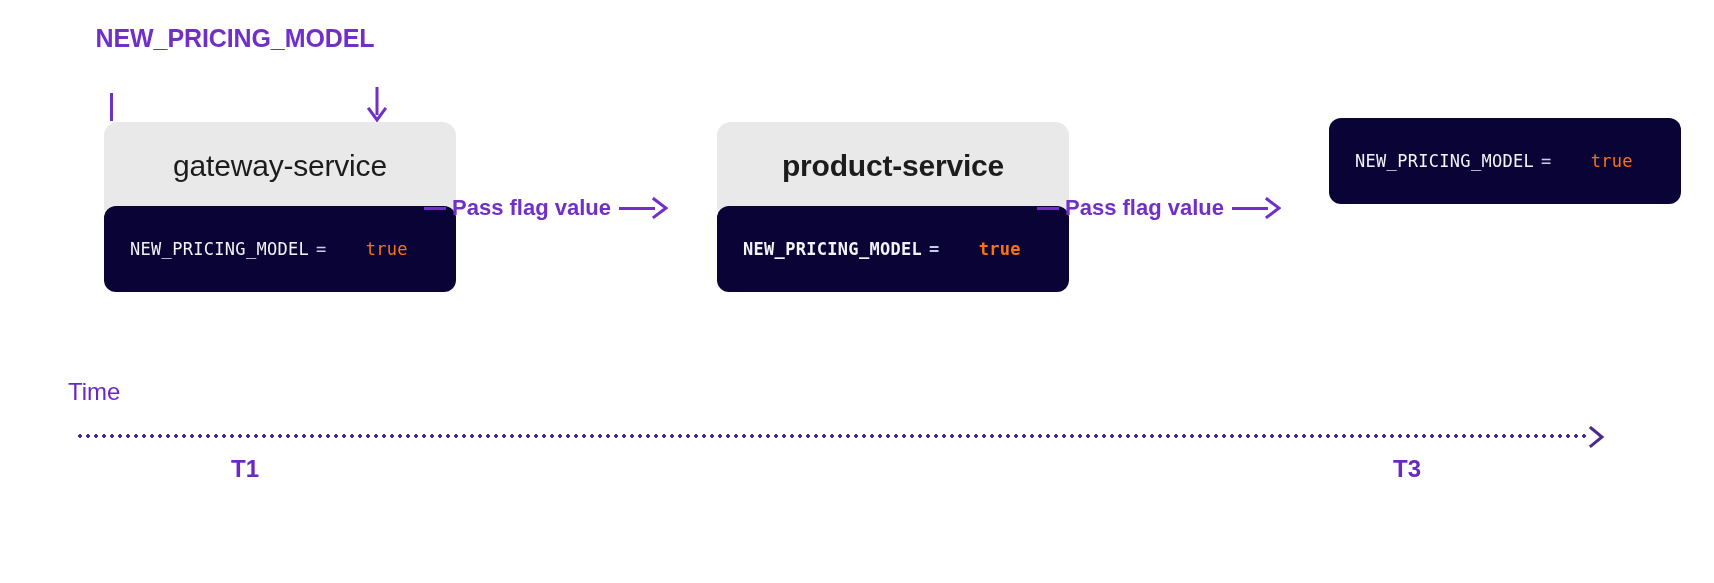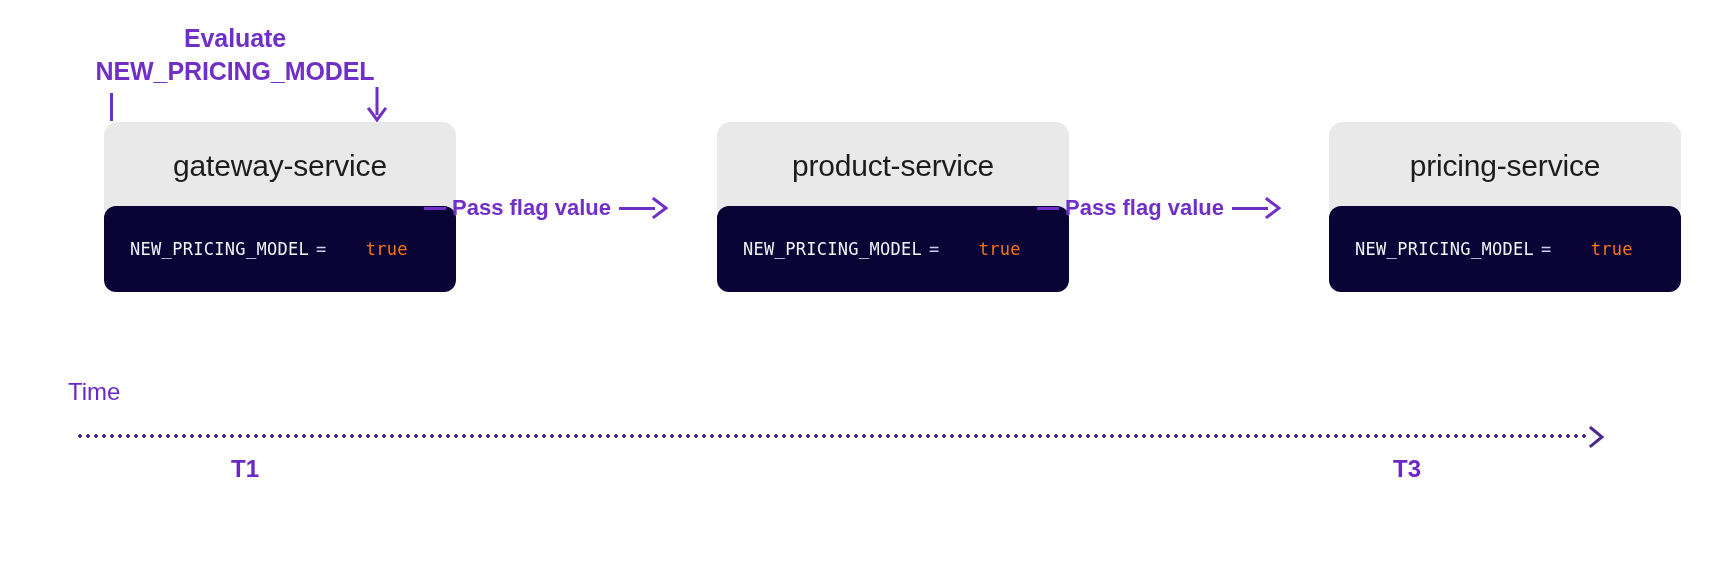--- a/index.html
+++ b/index.html
@@ -54,21 +54,21 @@
   }
 
   
   .card {
     position: absolute;
     top: 122px;
     width: 352px;
     padding-left: 36px;
   }
   .card-gateway { left: 68px; }
-  .card-product { left: 681px; }
+  .card-product { left: 681px; font-weight: bold; }
   .card-pricing { left: 1293px; }
 
   .card-header {
     background: #e9e9e9;
     border-radius: 14px 14px 0 0;
     height: 88px;
     display: flex;
     align-items: center;
     justify-content: center;
     color: #1c1c1c;
@@ -170,21 +170,20 @@
   .tmark-1 { left: 211px; margin-left: 20px; }
   .tmark-2 { left: 920px; }
   .tmark-3 { left: 1393px; }
 </style>
 </head>
 <body>
 
 <div class="stage">
 
   <div class="annotation">
-    <div>Evaluate</div>
     <div class="annotation-line2">NEW_PRICING_MODEL</div>
   </div>
 
   <div class="tick-line"></div>
 
   <div class="down-arrow">
     <svg width="22" height="35" viewBox="0 0 22 35">
       <line x1="11" y1="0" x2="11" y2="28" stroke="#7030c8" stroke-width="3"></line>
       <polyline points="3,22 11,33 19,22" fill="none" stroke="#7030c8" stroke-width="3" stroke-linecap="square" stroke-linejoin="miter"></polyline>
     </svg>
@@ -224,21 +223,20 @@
     <span>Pass flag value</span>
     <span class="conn-tail"></span>
     <span class="conn-head">
       <svg width="16" height="22" viewBox="0 0 16 22">
         <polyline points="2,2 14,11 2,20" fill="none" stroke="#7030c8" stroke-width="3" stroke-linecap="square" stroke-linejoin="miter"></polyline>
       </svg>
     </span>
   </div>
 
   <div class="card card-pricing">
-    <div class="card-header">pricing-service</div>
     <div class="card-code">
       <span class="code-key">NEW_PRICING_MODEL</span>
       <span class="code-eq">=</span>
       <span class="code-val">true</span>
     </div>
   </div>
 
   <div class="timeline-label">Time</div>
 
   <div class="timeline-track">

